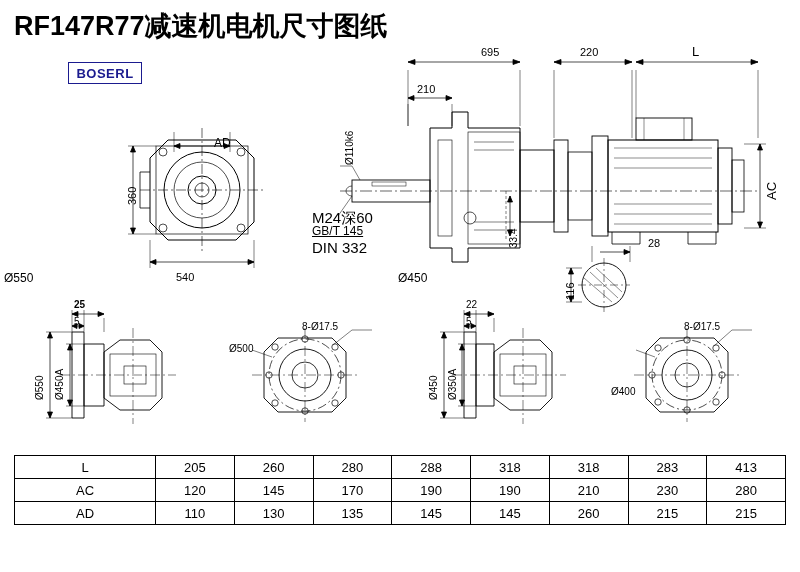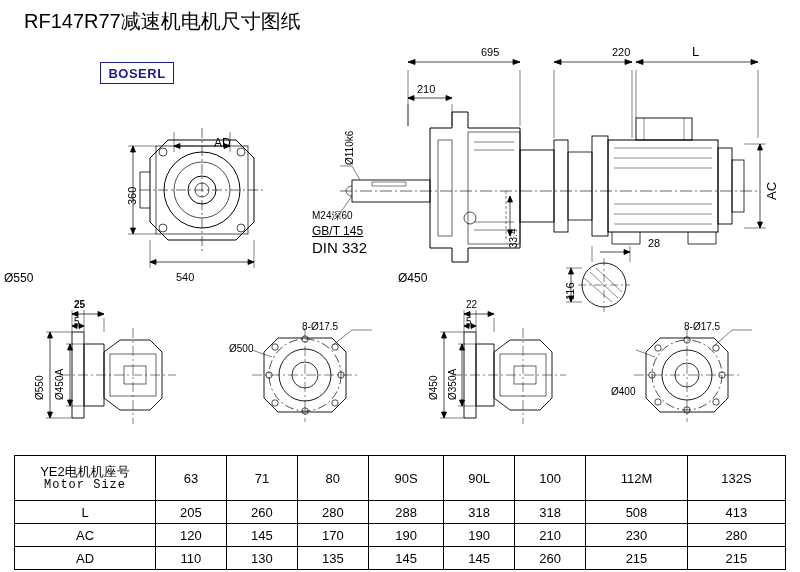--- a/index.html
+++ b/index.html
@@ -6,34 +6,33 @@
   body{
     width:800px;height:572px;
     background:#ffffff;
     font-family:"Liberation Sans", sans-serif;
     color:#000;
     position:relative;
     overflow:hidden;
   }
   .page{position:relative;width:800px;height:572px;}
   #title{
-    position:absolute;left:24px;top:8px;
-    font-size:20px;font-weight:normal;
+    position:absolute;left:14px;top:8px;
+    font-size:27px;font-weight:bold;
     letter-spacing:0px;
     white-space:nowrap;
   }
   #logo{
     position:absolute;left:68px;top:62px;
     width:72px;height:20px;
     border:1.5px solid #1b1b8f;
     color:#1b1b8f;
     font-size:13px;font-weight:bold;
     display:flex;align-items:center;justify-content:center;
     letter-spacing:0.5px;
-    margin-left:32px;
   }
   svg.draw{position:absolute;left:0;top:0;width:800px;height:572px;}
   .lbl{
     position:absolute;
     font-size:11px;
     white-space:nowrap;
     font-family:"Liberation Sans", sans-serif;
   }
   .lbl.small{font-size:10px;}
   .rot{transform-origin:0 0;}
@@ -267,35 +266,35 @@
       <path d="M687 328 L687 422" stroke-dasharray="10,3,2,3" stroke-width="0.5"></path>
 
       <path d="M714 346 L732 330 L752 330" stroke-width="0.5"></path>
 
       <path d="M655 357 L636 350" stroke-width="0.5"></path>
 
     </g>
   </svg>
 
   <div class="lbl" style="left:481px;top:46px;">695</div>
-  <div class="lbl" style="left:612px;top:46px;text-align:center;">220</div>
+  <div class="lbl" style="left:580px;top:46px;text-align:center;">220</div>
   <div class="lbl" style="left:692px;top:44px;font-size:13px;">L</div>
   <div class="lbl" style="left:417px;top:83px;">210</div>
 
   <div class="lbl small rot" style="left:344px;top:165px;transform:rotate(-90deg);">Ø110k6</div>
   <div class="lbl small rot" style="left:508px;top:248px;transform:rotate(-90deg);">33.4</div>
   <div class="lbl rot" style="left:764px;top:200px;transform:rotate(-90deg);font-size:13px;">AC</div>
   <div class="lbl" style="left:214px;top:136px;font-size:12px;">AD</div>
   <div class="lbl rot" style="left:126px;top:205px;transform:rotate(-90deg);">360</div>
   <div class="lbl" style="left:176px;top:271px;">540</div>
 
   <div class="lbl" style="left:648px;top:237px;">28</div>
   <div class="lbl rot" style="left:564px;top:300px;transform:rotate(-90deg);">116</div>
 
-  <div class="lbl" style="left:312px;top:209px;font-size:10px;">M24深60</div>
+  <div class="lbl" style="left:312px;top:209px;font-size:15px;">M24深60</div>
   <div class="lbl" style="left:312px;top:224px;font-size:12px;text-decoration:underline;">GB/T 145</div>
   <div class="lbl" style="left:312px;top:239px;font-size:15px;">DIN 332</div>
 
   <div class="lbl" style="left:4px;top:271px;font-size:12px;">Ø550</div>
   <div class="lbl" style="left:398px;top:271px;font-size:12px;">Ø450</div>
 
   <div class="lbl small" style="left:74px;top:299px;font-weight:bold;">25</div>
   <div class="lbl small" style="left:74px;top:316px;">5</div>
   <div class="lbl small" style="left:466px;top:299px;">22</div>
   <div class="lbl small" style="left:466px;top:316px;">5</div>
@@ -305,45 +304,29 @@
 
   <div class="lbl small rot" style="left:34px;top:400px;transform:rotate(-90deg);">Ø550</div>
   <div class="lbl small rot" style="left:54px;top:400px;transform:rotate(-90deg);">Ø450A</div>
   <div class="lbl small" style="left:229px;top:343px;">Ø500</div>
   <div class="lbl small rot" style="left:428px;top:400px;transform:rotate(-90deg);">Ø450</div>
   <div class="lbl small rot" style="left:447px;top:400px;transform:rotate(-90deg);">Ø350A</div>
   <div class="lbl small" style="left:611px;top:343px;margin-top:43px;">Ø400</div>
 
   <table id="spec-table">
     <tbody>
-      <tr>
-        <td class="head" rowspan="1" style="height:44px;">
-          <div class="hdr2">
-            <span class="cn">YE2电机机座号</span>
-            <span class="en">Motor Size</span>
-          </div>
-        </td>
-        <td>63</td>
-        <td>71</td>
-        <td>80</td>
-        <td>90S</td>
-        <td>90L</td>
-        <td>100</td>
-        <td>112M</td>
-        <td>132S</td>
-      </tr>
       <tr>
         <td class="head">L</td>
         <td>205</td>
         <td>260</td>
         <td>280</td>
         <td>288</td>
         <td>318</td>
         <td>318</td>
-        <td>508</td>
+        <td>283</td>
         <td>413</td>
       </tr>
       <tr>
         <td class="head">AC</td>
         <td>120</td>
         <td>145</td>
         <td>170</td>
         <td>190</td>
         <td>190</td>
         <td>210</td>

